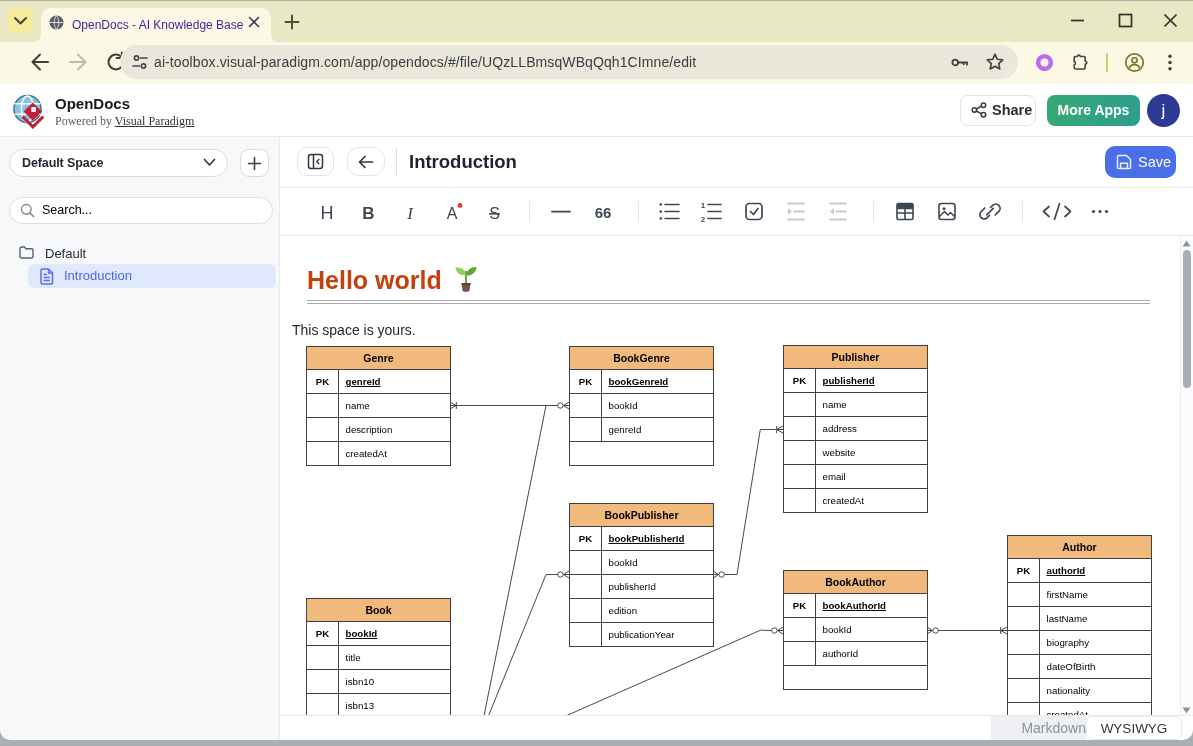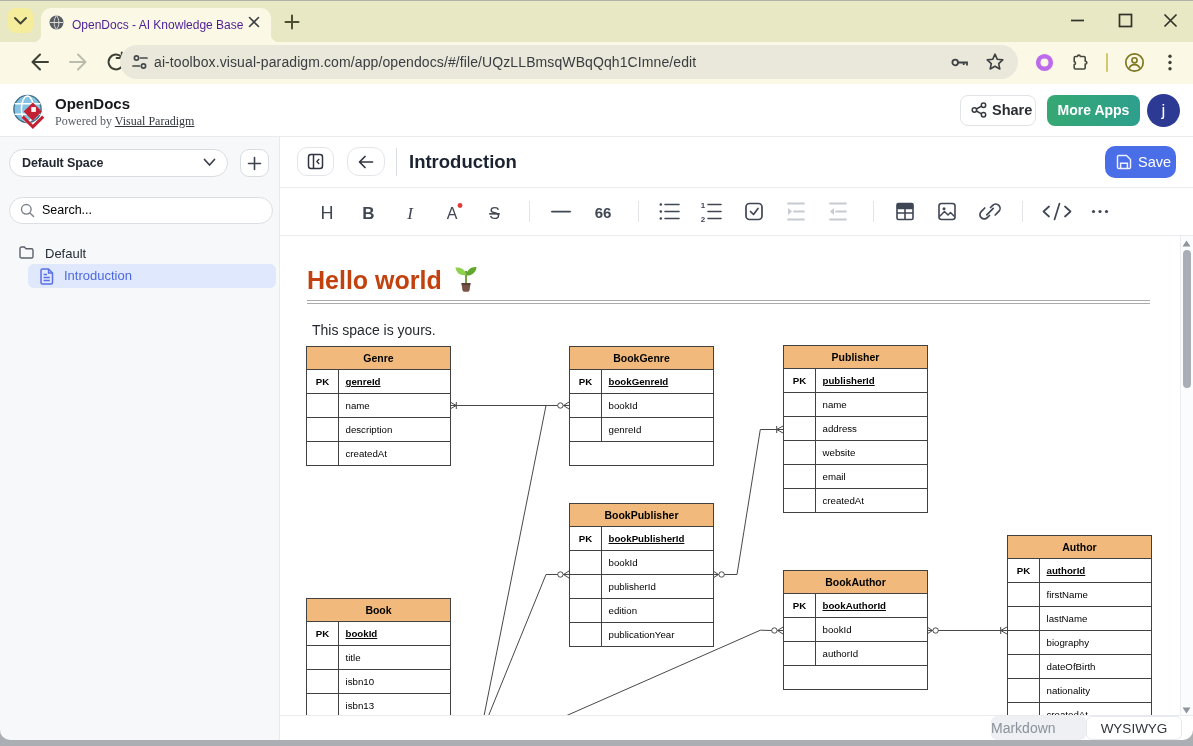--- a/index.html
+++ b/index.html
@@ -273,21 +273,21 @@
   <div class="abs" style="left:27px;top:30px;font-size:25px;font-weight:bold;color:#c2410c;">Hello world</div>
   <svg class="abs" style="left:173px;top:29px" width="26" height="29" viewBox="0 0 26 29">
     <path d="M13 18 C13 11 13 9 13 6" stroke="#5b8c2a" stroke-width="1.7" fill="none"></path>
     <path d="M13 9.5 C12 4.5 8 2 2.5 2.5 C3 8 8 11 13 10 Z" fill="#8fd14f"></path>
     <path d="M13 10 C14 5 18 1.5 23.5 2 C23 8 18 11.2 13 10.5 Z" fill="#5fa82c"></path>
     <path d="M8.5 18 H17.5 L16.7 24.5 C16.5 26 15.6 26.8 14.2 26.8 H11.8 C10.4 26.8 9.5 26 9.3 24.5 Z" fill="#7a5347"></path>
     <path d="M8.5 18 H17.5 L17.2 20.3 H8.8 Z" fill="#5d4037"></path>
   </svg>
   <div class="abs" style="left:27px;top:64px;width:843px;height:1px;background:#ababab;"></div>
   <div class="abs" style="left:27px;top:67px;width:843px;height:1px;background:#ababab;"></div>
-  <div class="abs" style="left:32px;top:86px;font-size:14px;color:#24292e;">This space is yours.</div>
+  <div class="abs" style="left:12px;top:86px;font-size:14px;color:#24292e;">This space is yours.</div>
   <svg class="abs" id="diagram" style="left:0px;top:0px" width="900" height="479" viewBox="0 0 900 479">
       <g transform="translate(0.5,0.5)" stroke="#414141" stroke-width="1" font-family="Liberation Sans" font-size="9.7px" fill="none">
         <rect x="26" y="110" width="144" height="23" fill="#f1b97c"></rect>
         <rect x="26" y="110" width="144" height="119" fill="none"></rect>
         <line x1="26" y1="133" x2="170" y2="133"></line>
         <line x1="26" y1="157" x2="170" y2="157"></line>
         <line x1="26" y1="181" x2="170" y2="181"></line>
         <line x1="26" y1="205" x2="170" y2="205"></line>
         <line x1="58" y1="133" x2="58" y2="229"></line>
         <text x="98.0" y="125.5" text-anchor="middle" font-weight="bold" font-size="10.5px" fill="#000" stroke="none">Genre</text>
@@ -406,21 +406,21 @@
         <path d="M647 391.0 L652.5 394.5 L647 398.0 M647 394.5 L652.5 394.5"></path>
         <circle cx="655.6" cy="394.5" r="2.7" fill="#fff"></circle>
         <line x1="658.3" y1="394.5" x2="720.5" y2="394.5"></line>
         <path d="M727 391.0 L720.7 394.5 L727 398.0 M727 394.5 L720.7 394.5"></path>
         <line x1="720.7" y1="391.0" x2="720.7" y2="398.0"></line>
       </g>
     </svg>
 </div>
 
 <div class="abs" style="left:280px;top:715px;width:913px;height:1px;background:#e9ebee;"></div>
-<div class="abs" style="left:991px;top:716px;width:95px;height:24px;border-radius:6px;background:#eef0f3;color:#8b929c;text-align:left;line-height:24px;font-size:14px;">Markdown</div>
+<div class="abs" style="left:991px;top:716px;width:95px;height:24px;border-radius:0;background:#eef0f3;color:#8b929c;text-align:right;line-height:24px;font-size:14px;">Markdown</div>
 <div class="abs" style="left:1086px;top:716px;width:96px;height:24px;border-radius:6px;background:#fff;border:1px solid #e7e9ec;color:#30343b;text-align:center;line-height:24px;font-size:13.5px;">WYSIWYG</div>
 
 <div class="abs" style="left:1180px;top:236px;width:13px;height:479px;background:#fbfcfd;border-left:1px solid #ebedf0;"></div>
 <svg class="abs" style="left:1182px;top:240px" width="9" height="7" viewBox="0 0 9 7">
     <path d="M4.5 0.5 L8.5 6.5 H0.5 Z" fill="#8f959d"></path>
   </svg>
 <div class="abs" style="left:1182.5px;top:250px;width:8px;height:138px;border-radius:4px;background:#a9aeb6;"></div>
 <svg class="abs" style="left:1182px;top:707px" width="9" height="7" viewBox="0 0 9 7">
     <path d="M4.5 6.5 L8.5 0.5 H0.5 Z" fill="#8f959d"></path>
   </svg>

